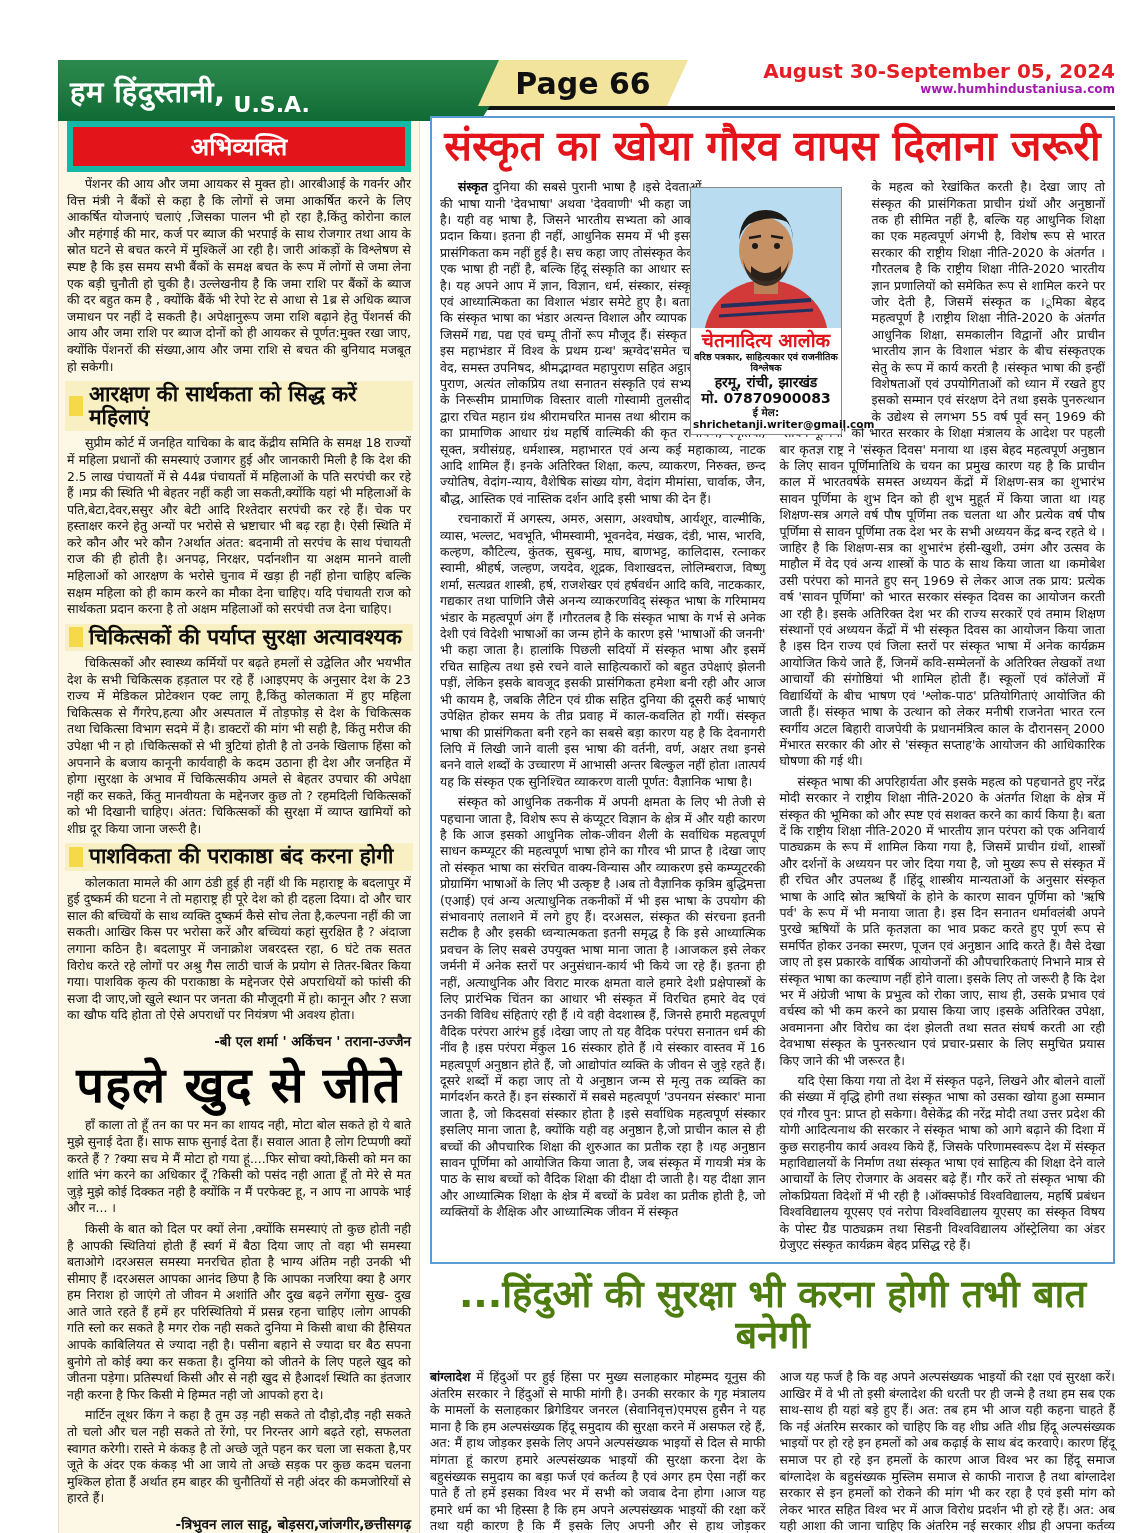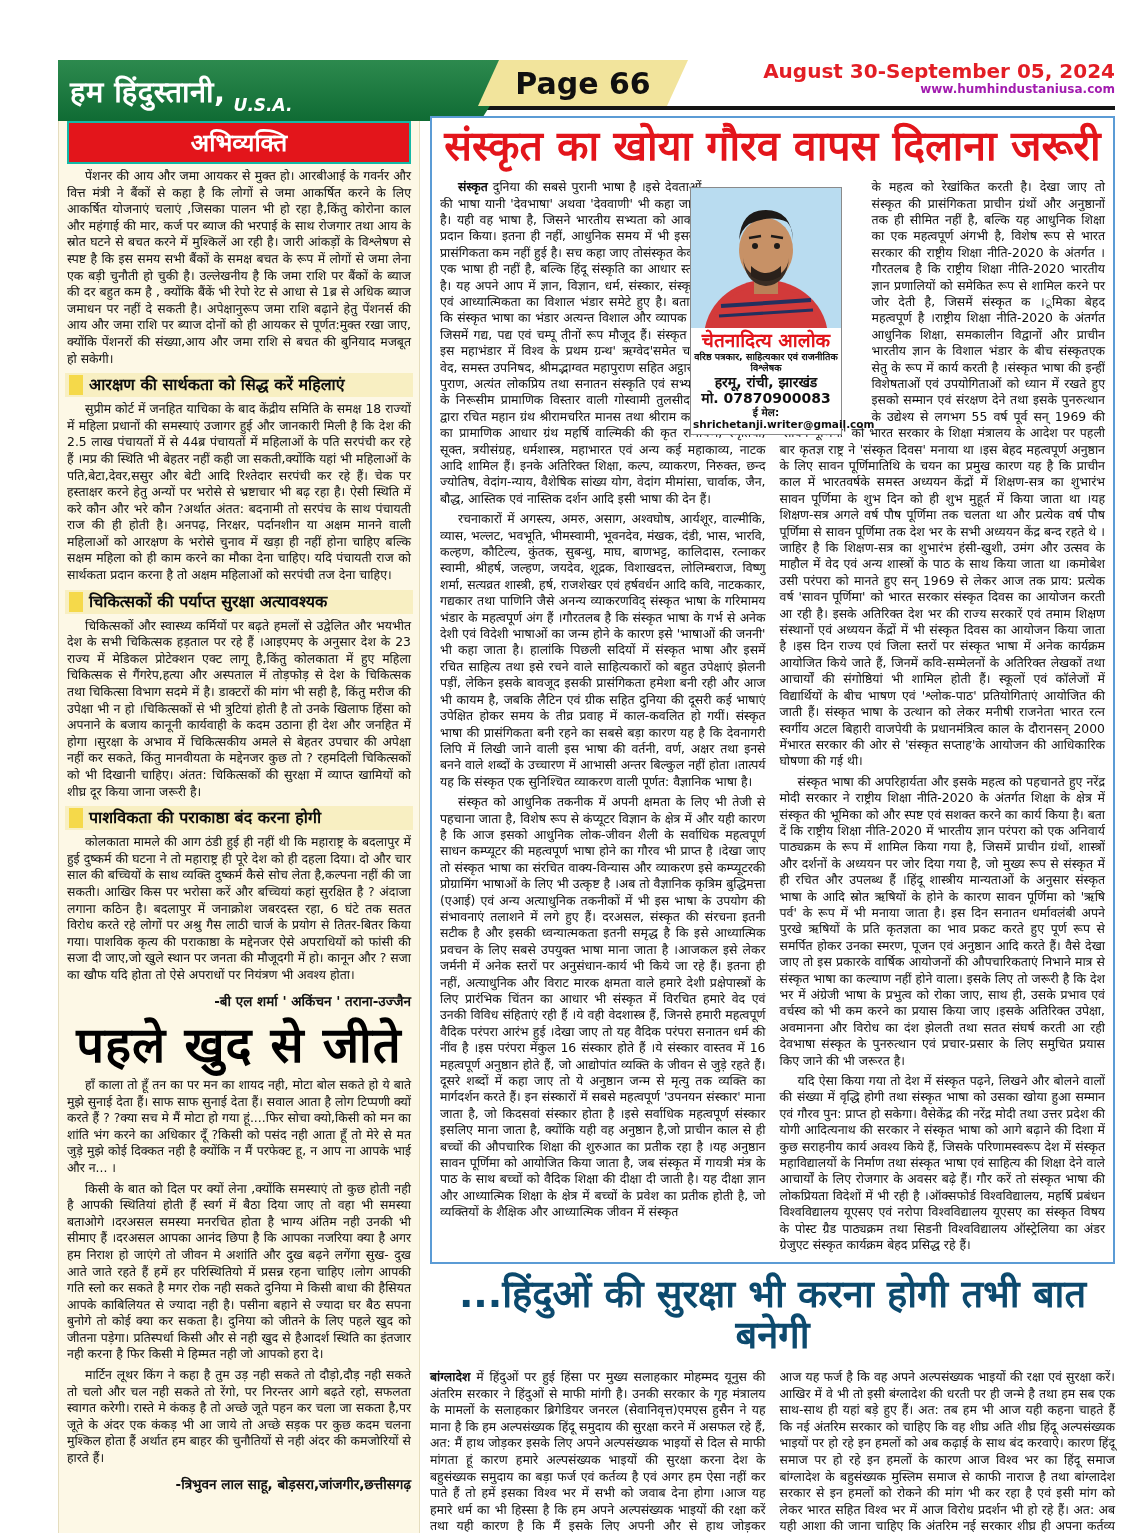--- a/index.html
+++ b/index.html
@@ -8,41 +8,41 @@
     font-family:"DejaVu Sans", sans-serif; color:#111;
   }
   .page { padding:60px 20px 30px 58px; }
 
   
   .masthead { position:relative; height:50px; border-bottom:4px solid #151515; padding-bottom:4px; }
   .mast-band { position:absolute; left:0; top:0; height:61px; width:640px;
     background:linear-gradient(#2d8a4e,#0f6b34);
     clip-path:polygon(0 0,72% 0,66% 100%,0 100%); display:flex; align-items:center; padding-left:12px; }
   .mast-title { color:#fff; font-weight:bold; font-size:29px; letter-spacing:0.5px; }
-  .mast-usa { color:#fff; font-weight:bold; font-style:italic; font-size:17px; margin-left:8px;margin-top:28px; }
+  .mast-usa { color:#fff; font-weight:bold; font-size:22px; margin-left:8px;margin-top:28px; }
   .mast-page { position:absolute; left:420px; top:0; height:46px; width:210px;
     background:#f2e49c; clip-path:polygon(10% 0,100% 0,90% 100%,0 100%);
     display:flex; align-items:center; justify-content:center;
     font-size:30px; font-weight:bold; color:#101010; }
   .mast-right { position:absolute; right:0; top:0; text-align:right; line-height:1.15; }
   .mast-date { color:#e31e25; font-weight:bold; font-size:20px; }
   .mast-site { color:#a21caf; font-weight:bold; font-size:12px; }
 
   
   .content { display:flex; gap:10px; margin-top:6px; }
   .leftcol { width:362px; background:#fdf8e6; border:1px solid #e5ddbe; padding:4px 8px 10px 8px; min-height:1350px; }
   .rightarea { flex:1; }
 
   
   .redbar { background:#e3151b; color:#fff; font-weight:bold; font-size:24px;
-    text-align:center; padding:2px 5px 4px; border:2px solid #14b8a6; }
+    text-align:center; padding:2px 5px 4px; border:6px solid #14b8a6; }
   .lc-head { display:flex; align-items:center; gap:6px; background:#f8efc2;
     margin:6px -2px 2px; padding:2px 4px; }
   .lc-head .accent { width:14px; height:20px; background:#f5d94a; flex:0 0 auto; }
-  .lc-head .txt { font-weight:bold; font-size:16px; color:#0d0d0d; line-height:1.1; }
+  .lc-head .txt { font-weight:bold; font-size:21px; color:#0d0d0d; line-height:1.1; }
   .body-p { font-size:12.4px; line-height:16.6px; text-align:justify; text-indent:18px; margin-top:4px; }
   .byline { font-weight:bold; font-size:13.5px; text-align:right; margin-top:8px; }
   .big-head { font-weight:800; font-size:49px; line-height:1.05; text-align:center;
     margin:10px 0 6px; color:#000; letter-spacing:1px; }
 
   
   .main-box { border:2px solid #5b9bd5; background:#fff; padding:4px 8px 8px; position:relative; }
   .main-headline { color:#e3151b; font-weight:700; font-size:41px; line-height:1.1;
     text-align:center; padding:2px 0 6px; }
   .article-cols { display:flex; gap:14px; position:relative; min-height:990px; }
@@ -56,21 +56,21 @@
   .photo-block svg { display:block; width:100%; height:140px; }
   .cap { text-align:center; padding:2px 2px 4px; line-height:1.15; }
   .cap-name { color:#e3151b; font-weight:bold; font-size:19px; }
   .cap-title { font-weight:bold; font-size:9.5px; }
   .cap-loc { font-weight:bold; font-size:14px; }
   .cap-ph { font-weight:bold; font-size:14px; }
   .cap-mail { font-weight:bold; font-size:10.5px; }
 
   
   .bottom-art { margin-top:8px; }
-  .bottom-headline { color:#0c4a6e; font-weight:800; font-size:38px; line-height:1.1;
+  .bottom-headline { color:#4d7c0f; font-weight:800; font-size:38px; line-height:1.1;
     text-align:center; padding:2px 0 8px; }
   .bottom-cols { display:flex; gap:14px; }
   .bcol { flex:1; }
   b.lead { font-weight:bold; }
 </style>
 </head>
 <body>
 
 <div class="page">
 

